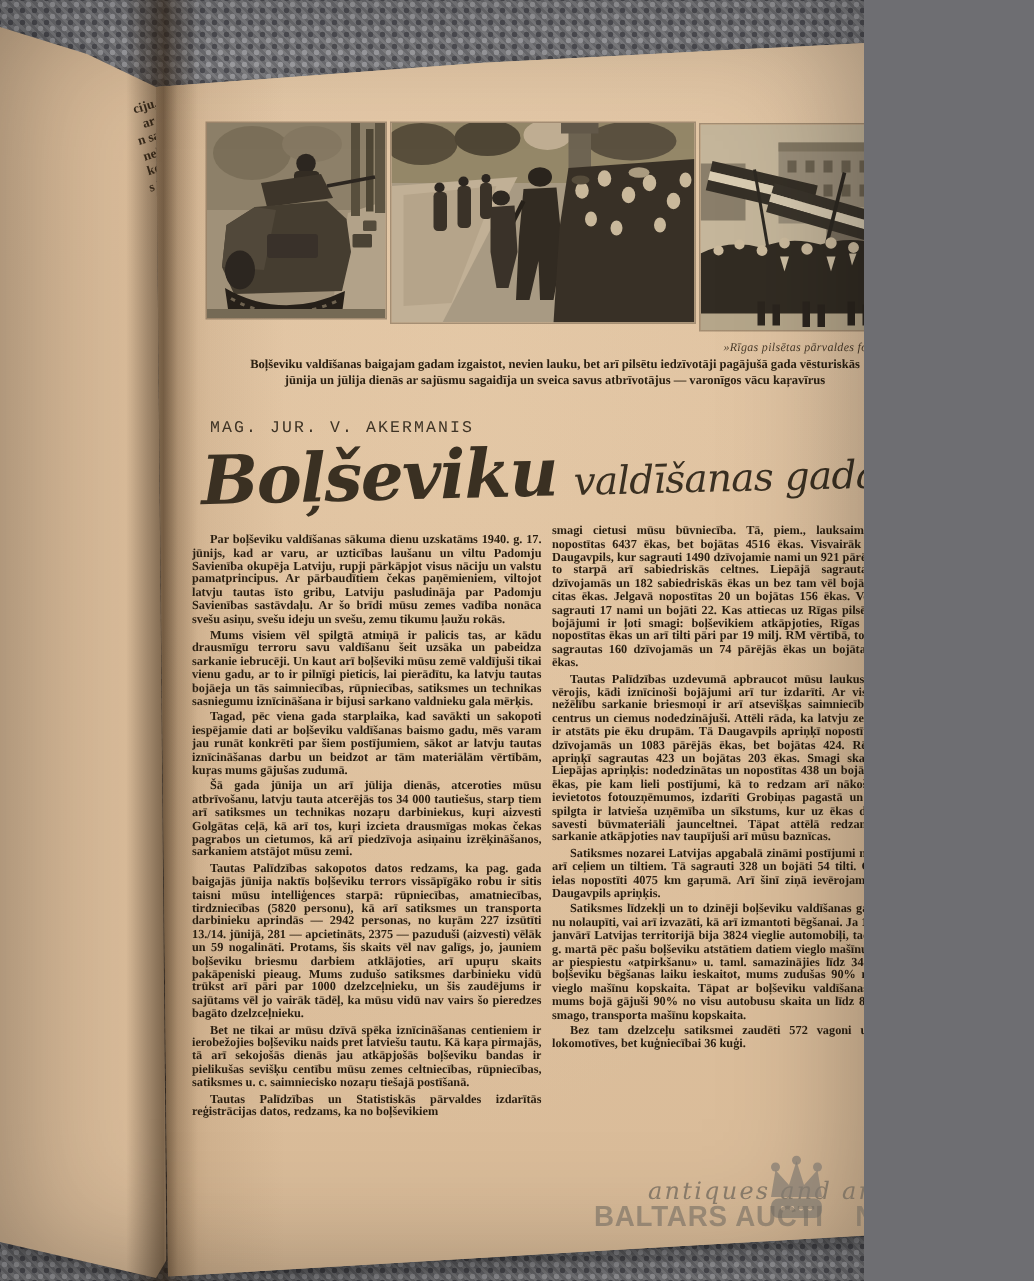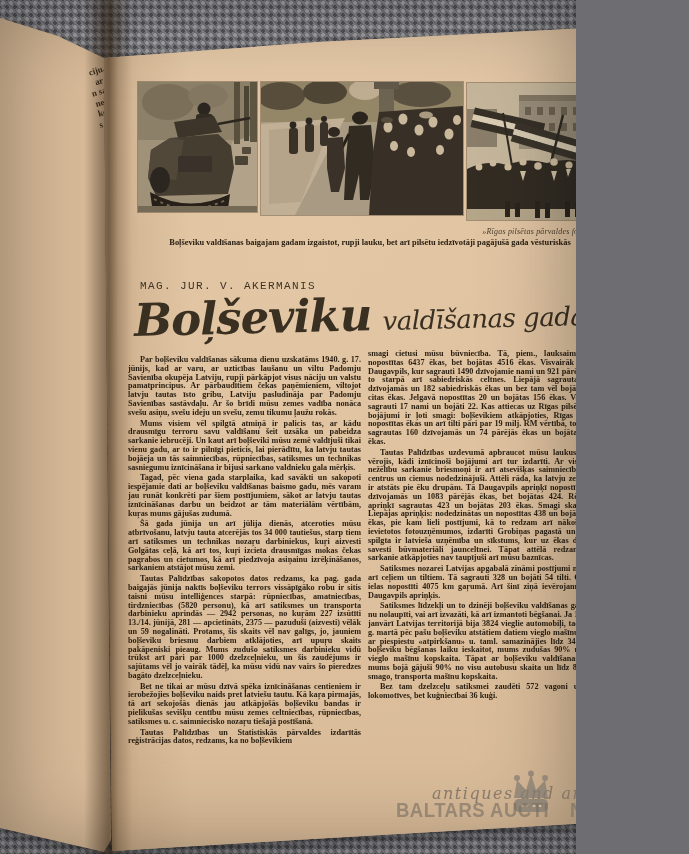--- a/index.html
+++ b/index.html
@@ -293,21 +293,22 @@
             <rect x="68" y="118" width="5" height="17"></rect>
               <rect x="78" y="120" width="5" height="15"></rect>
             <rect x="98" y="118" width="5" height="16"></rect>
               <rect x="108" y="120" width="5" height="14"></rect>
           </g>
         </svg>
       </div>
 
       <div class="credit">»Rīgas pilsētas pārvaldes foto archīvs«</div>
       <div class="caption">
-        <div>Boļševiku valdīšanas baigajam gadam izgaistot, rupji lauku, bet arī pilsētu iedzīvotāji pagājušā gada vēsturiskās</div>
+        <div>Boļševiku valdīšanas baigajam gadam izgaistot, nevien lauku, bet arī pilsētu iedzīvotāji pagājušā gada vēsturiskās</div>
+        <div>jūnija un jūlija dienās ar sajūsmu sagaidīja un sveica savus atbrīvotājus — varonīgos vācu kaŗavīrus</div>
       </div>
 
       <div class="author">MAG. JUR. V. AKERMANIS</div>
       <div class="title">
         <span class="title-main">Boļševiku</span>
         <span class="title-rest">valdīšanas gada bilance</span>
       </div>
 
       <div class="col" id="col1">
           <p class="para">Par boļševiku valdīšanas sākuma dienu uzskatāms 1940. g. 17. jūnijs, kad ar varu, ar uzticības laušanu un viltu Padomju Savienība okupēja Latviju, rupji pārkāpjot visus nāciju un valstu pamatprincipus. Ar pārbaudītiem čekas paņēmieniem, viltojot latvju tautas īsto gribu, Latviju pasludināja par Padomju Savienības sastāvdaļu. Ar šo brīdi mūsu zemes vadība nonāca svešu asiņu, svešu ideju un svešu, zemu tikumu ļaužu rokās.</p>

